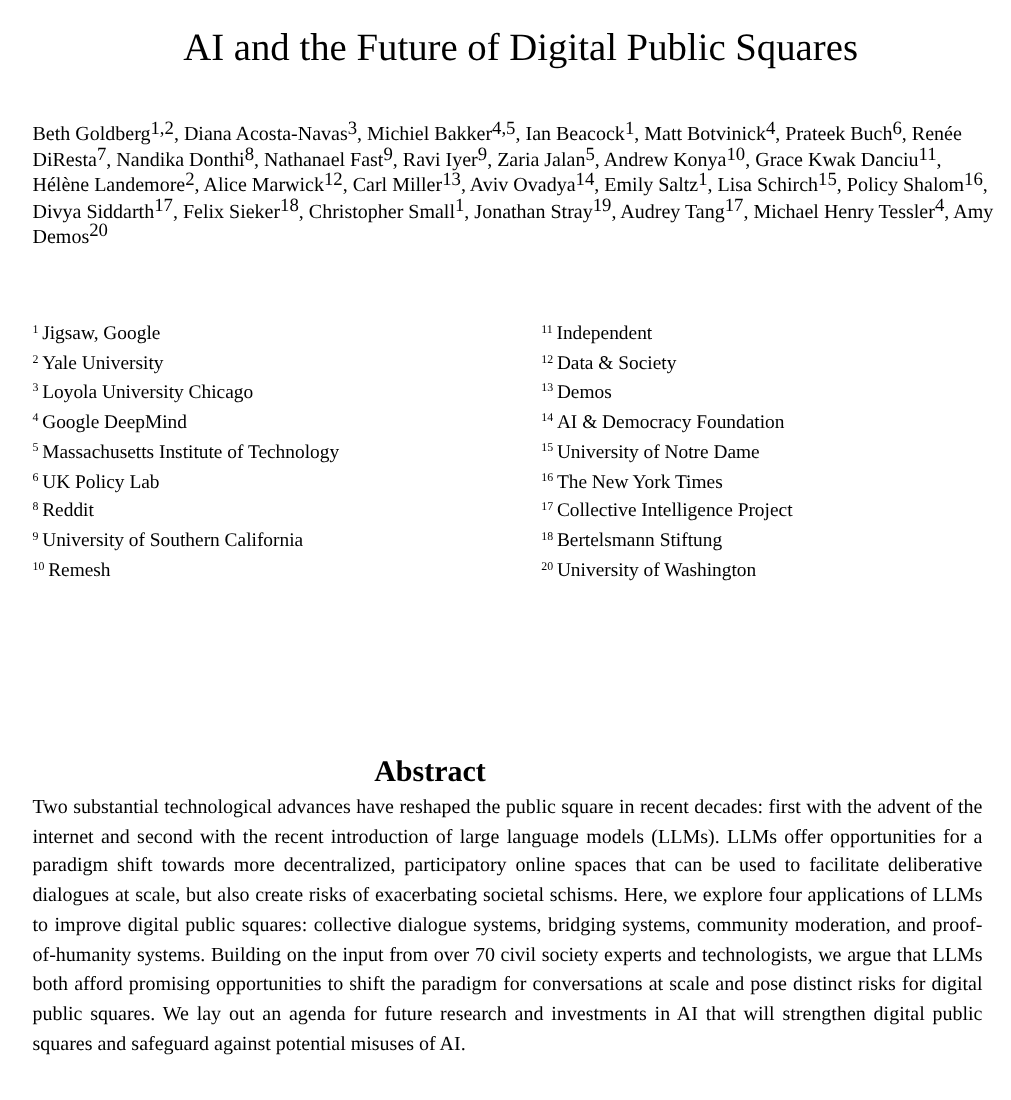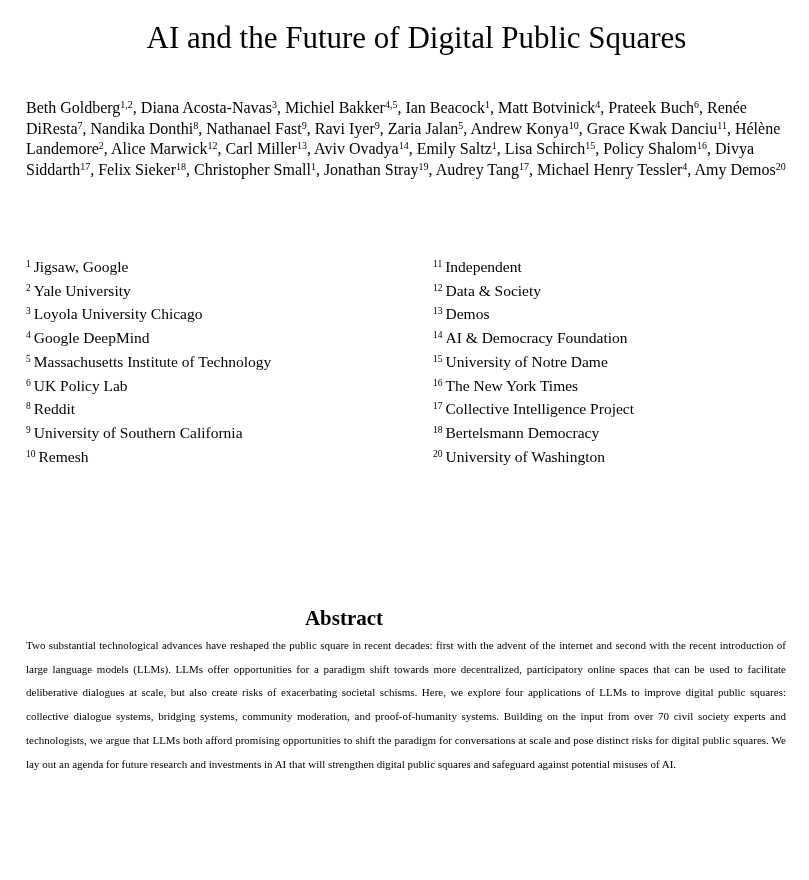--- a/index.html
+++ b/index.html
@@ -9,34 +9,34 @@
     }
     .title {
       position: absolute; left: 0; width: 809px; top: 6px;
       text-align: center; font-size: 31px; line-height: 40px; font-weight: normal;
       margin: 12px;
     }
     .authors {
       position: absolute; left: 26px; width: 770px; top: 98px;
       font-size: 16px; line-height: 20.5px;
     }
-    .authors sup { font-size: 10px; vertical-align: 5px; line-height: 0; }
+    .authors sup { font-size: 15px; vertical-align: 5px; line-height: 0; }
     .affils {
       position: absolute; top: 255px; font-size: 15.5px; line-height: 23.7px;
     }
     .affils.left { left: 26px; }
     .affils.right { left: 433px; }
     .affil sup { font-size: 9.5px; vertical-align: 5px; line-height: 0; margin-right: 3px; }
     .abstract-heading {
       position: absolute; left: 0; width: 688px; top: 604px;
-      text-align: center; font-size: 21px; font-weight: bold; margin: 0; line-height: 28px;
+      text-align: center; font-size: 24px; font-weight: bold; margin: 0; line-height: 28px;
     }
     .abstract-body {
       position: absolute; left: 26px; width: 760px; top: 634px;
-      font-size: 11px; line-height: 23.7px; text-align: justify; margin: 0;
+      font-size: 16px; line-height: 23.7px; text-align: justify; margin: 0;
     }
   </style>
 </head>
 <body>
 
 <h1 class="title">AI and the Future of Digital Public Squares</h1>
 
 <div class="authors">
   <span><span>Beth Goldberg</span><sup>1,2</sup>, </span>
   <span><span>Diana Acosta-Navas</span><sup>3</sup>, </span>
@@ -80,18 +80,18 @@
 </div>
 
 <div class="affils right">
   <div class="affil"><sup>11</sup><span>Independent</span></div>
   <div class="affil"><sup>12</sup><span>Data &amp; Society</span></div>
   <div class="affil"><sup>13</sup><span>Demos</span></div>
   <div class="affil"><sup>14</sup><span>AI &amp; Democracy Foundation</span></div>
   <div class="affil"><sup>15</sup><span>University of Notre Dame</span></div>
   <div class="affil"><sup>16</sup><span>The New York Times</span></div>
   <div class="affil"><sup>17</sup><span>Collective Intelligence Project</span></div>
-  <div class="affil"><sup>18</sup><span>Bertelsmann Democracy</span></div>
+  <div class="affil"><sup>18</sup><span>Bertelsmann Stiftung</span></div>
   <div class="affil"><sup>20</sup><span>University of Washington</span></div>
 </div>
 
 <h2 class="abstract-heading">Abstract</h2>
 <p class="abstract-body">Two substantial technological advances have reshaped the public square in recent decades: first with the advent of the internet and second with the recent introduction of large language models (LLMs). LLMs offer opportunities for a paradigm shift towards more decentralized, participatory online spaces that can be used to facilitate deliberative dialogues at scale, but also create risks of exacerbating societal schisms. Here, we explore four applications of LLMs to improve digital public squares: collective dialogue systems, bridging systems, community moderation, and proof-of-humanity systems. Building on the input from over 70 civil society experts and technologists, we argue that LLMs both afford promising opportunities to shift the paradigm for conversations at scale and pose distinct risks for digital public squares. We lay out an agenda for future research and investments in AI that will strengthen digital public squares and safeguard against potential misuses of AI.</p>
 
 </body></html>

